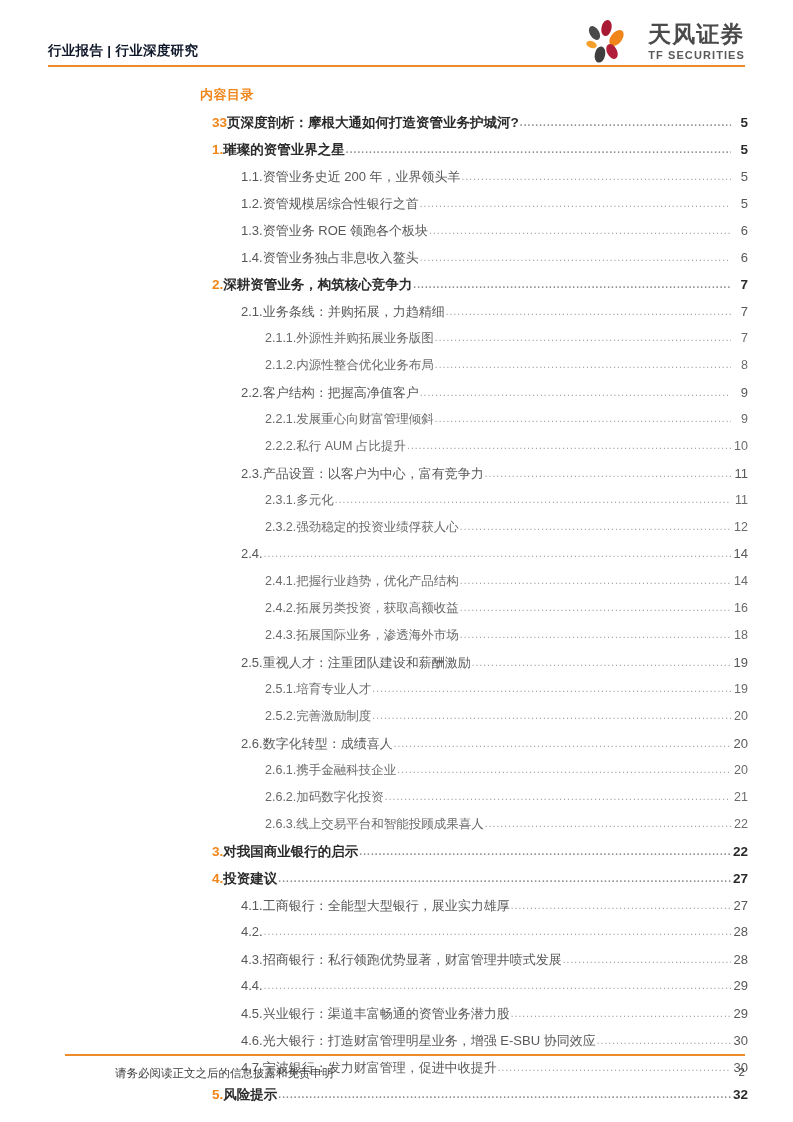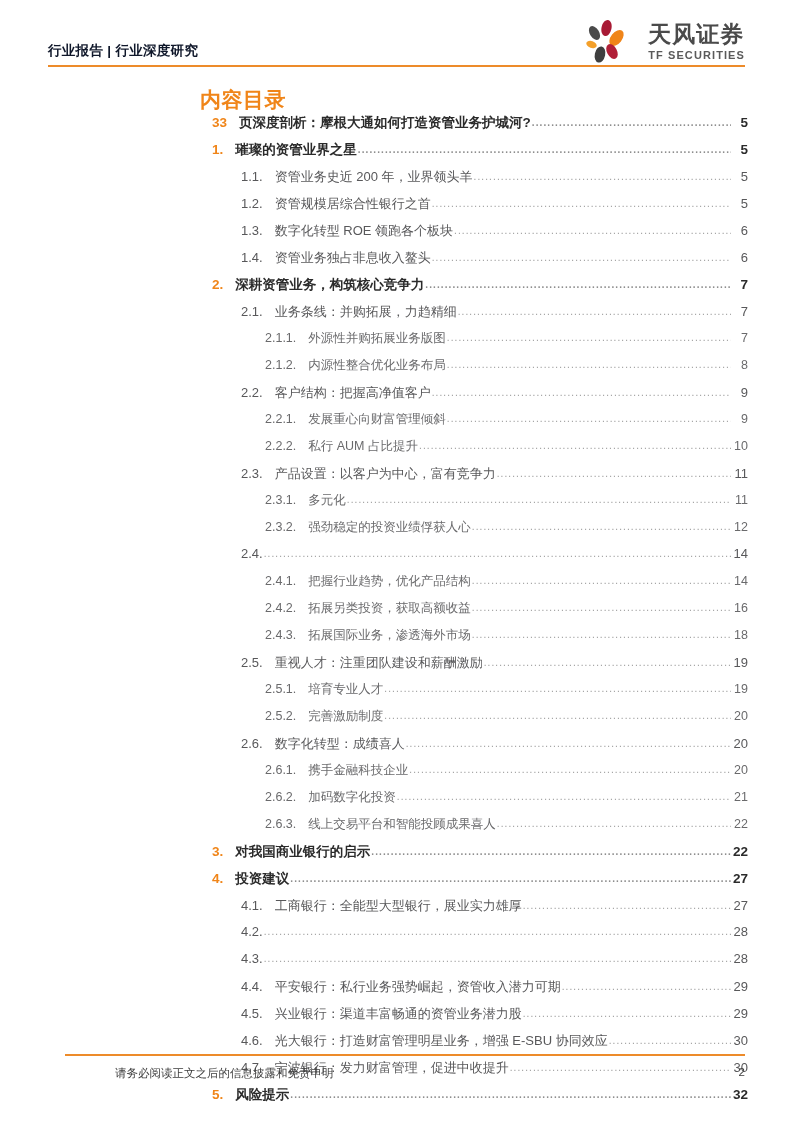--- a/index.html
+++ b/index.html
@@ -85,21 +85,21 @@
     letter-spacing: 1.1px;
     margin-top: 4px;
     font-family: "Liberation Sans", sans-serif;
   }
 
   
   .toc-title {
     position: absolute;
     left: 200px;
     top: 86px;
-    font-size: 21px;
+    font-size: 13px;
     font-weight: bold;
     color: #F08519;
     letter-spacing: 0.5px;
   }
 
   
   .toc {
     position: absolute;
     left: 212px;
     top: 114px;
@@ -111,21 +111,21 @@
     height: 27px;
     white-space: nowrap;
     overflow: hidden;
   }
   .toc-num {
     flex: 0 0 auto;
     color: #F08519;
   }
   .toc-label {
     flex: 0 0 auto;
-    padding-left: 12px;
+    padding-left: 0;
   }
   .toc-dots {
     flex: 1 1 auto;
     overflow: hidden;
     margin: 0 1px;
     font-size: 10px;
     color: #9a9a9a;
     letter-spacing: 1.1px;
     position: relative;
     top: -1px;
@@ -252,21 +252,21 @@
         <span class="toc-page">5</span>
       </div>
       <div class="toc-row lvl2">
         <span class="toc-num">1.2.</span>
         <span class="toc-label">资管规模居综合性银行之首</span>
         <span class="toc-dots">...............................................................................................................................................................</span>
         <span class="toc-page">5</span>
       </div>
       <div class="toc-row lvl2">
         <span class="toc-num">1.3.</span>
-        <span class="toc-label">数字化转型 ROE 领跑各个板块</span>
+        <span class="toc-label">资管业务 ROE 领跑各个板块</span>
         <span class="toc-dots">...............................................................................................................................................................</span>
         <span class="toc-page">6</span>
       </div>
       <div class="toc-row lvl2">
         <span class="toc-num">1.4.</span>
         <span class="toc-label">资管业务独占非息收入鳌头</span>
         <span class="toc-dots">...............................................................................................................................................................</span>
         <span class="toc-page">6</span>
       </div>
       <div class="toc-row lvl1">
@@ -412,26 +412,26 @@
         <span class="toc-dots">...............................................................................................................................................................</span>
         <span class="toc-page">27</span>
       </div>
       <div class="toc-row lvl2">
         <span class="toc-num">4.2.</span>
         <span class="toc-dots">...............................................................................................................................................................</span>
         <span class="toc-page">28</span>
       </div>
       <div class="toc-row lvl2">
         <span class="toc-num">4.3.</span>
+        <span class="toc-label">招商银行：私行领跑优势显著，财富管理井喷式发展</span>
         <span class="toc-dots">...............................................................................................................................................................</span>
         <span class="toc-page">28</span>
       </div>
       <div class="toc-row lvl2">
         <span class="toc-num">4.4.</span>
-        <span class="toc-label">平安银行：私行业务强势崛起，资管收入潜力可期</span>
         <span class="toc-dots">...............................................................................................................................................................</span>
         <span class="toc-page">29</span>
       </div>
       <div class="toc-row lvl2">
         <span class="toc-num">4.5.</span>
         <span class="toc-label">兴业银行：渠道丰富畅通的资管业务潜力股</span>
         <span class="toc-dots">...............................................................................................................................................................</span>
         <span class="toc-page">29</span>
       </div>
       <div class="toc-row lvl2">

